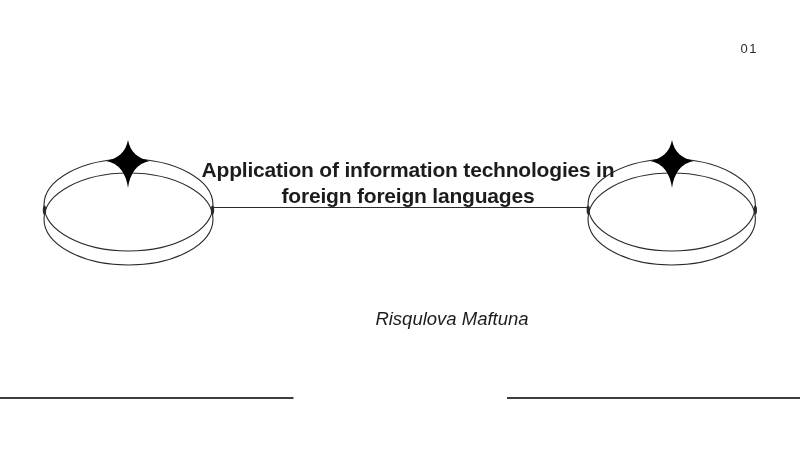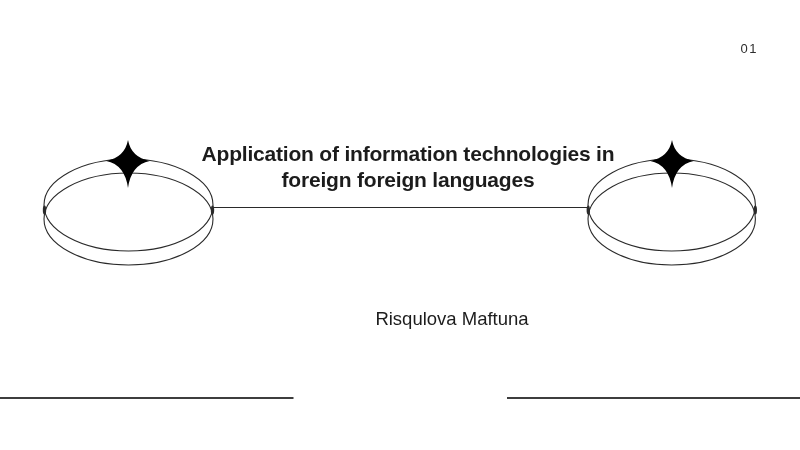--- a/index.html
+++ b/index.html
@@ -52,37 +52,38 @@
   }
   .node {
     fill: var(--stroke, #2a2a2a);
     stroke: none;
   }
   .title {
     position: absolute;
     top: 139px;
     left: 16px;
     right: 0;
-    margin: 2px;
+    margin: 18px;
     text-align: center;
     font-size: 21px;
     font-weight: 700;
     line-height: 26px;
     letter-spacing: -0.2px;
     color: var(--ink, #1c1c1c);
   }
   .title span {
     display: block;
   }
   .subtitle {
     position: absolute;
     top: 308px;
     left: 104px;
     right: 0;
     text-align: center;
+    font-style: italic;
     font-size: 18.5px;
     color: var(--ink, #1c1c1c);
   }
 </style>
 </head>
 <body>
 
 <div class="slide">
 
   <div class="page-number">01</div>

